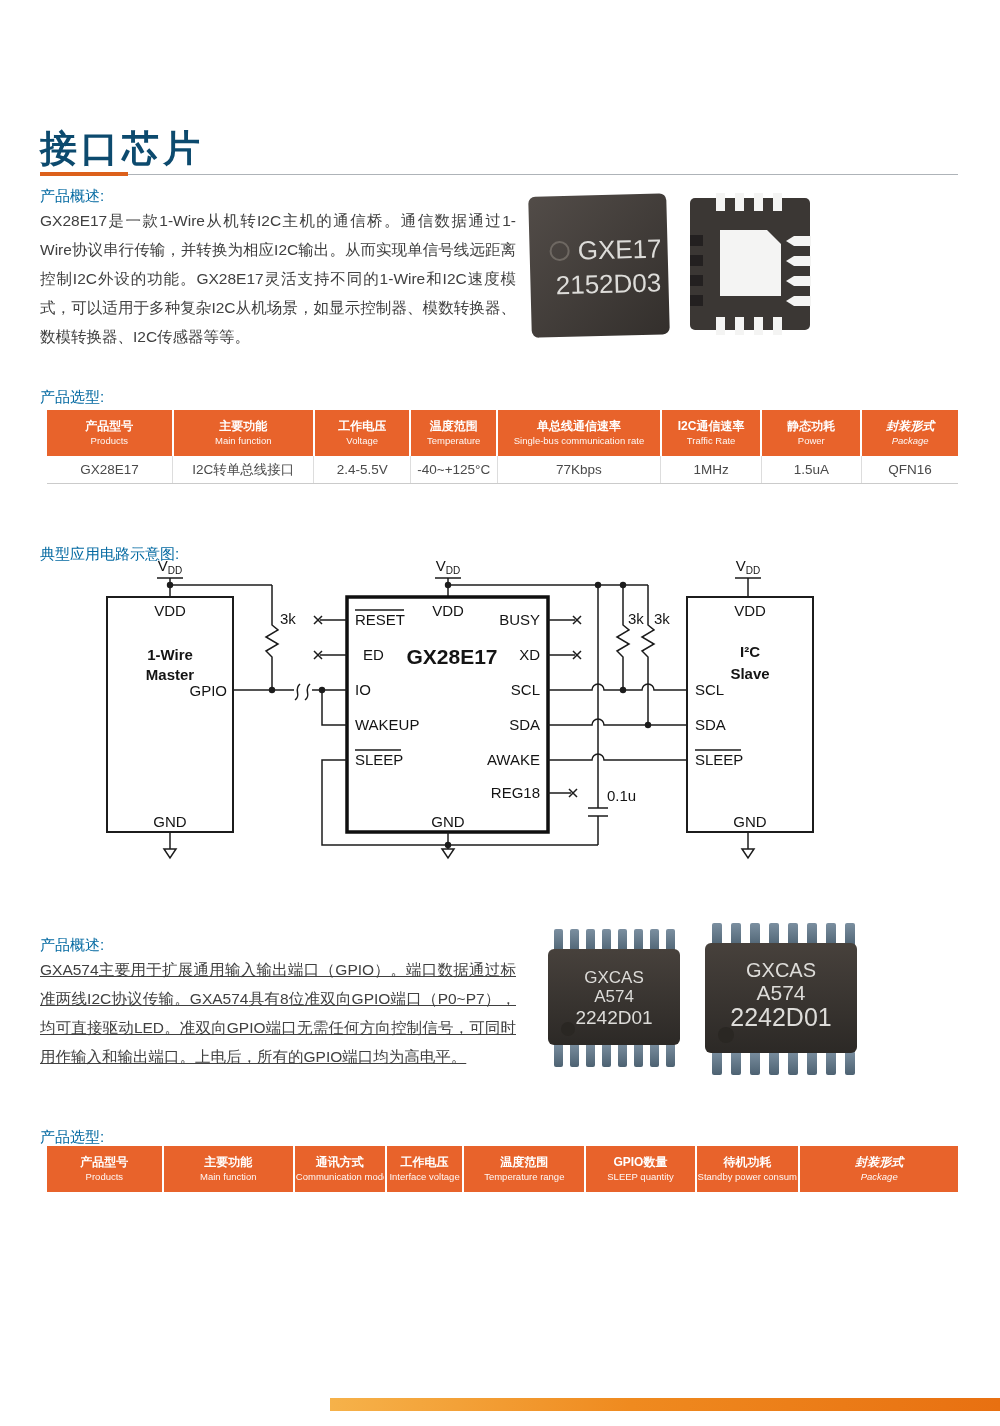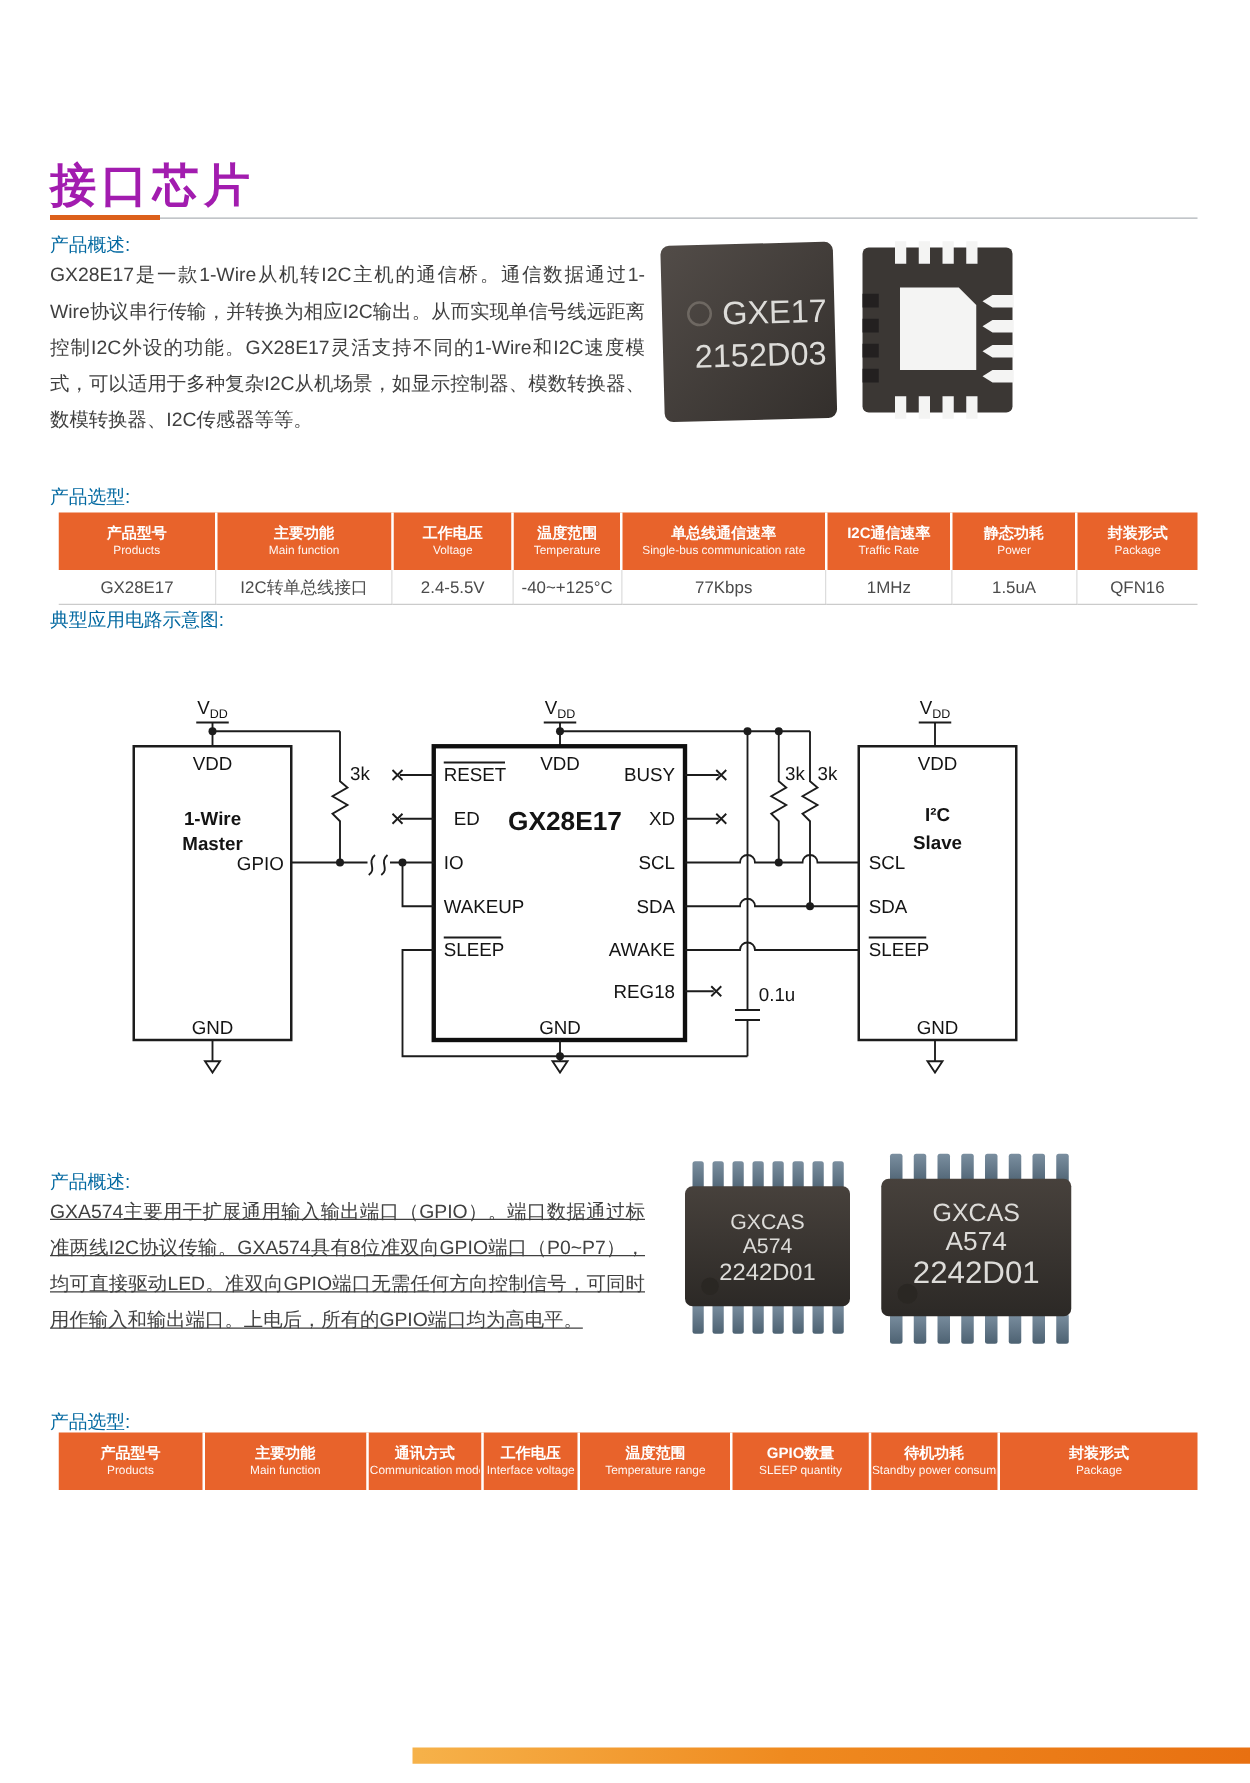--- a/index.html
+++ b/index.html
@@ -3,43 +3,43 @@
 <meta charset="utf-8">
 <style>
   html,body{margin:0;padding:0;}
   body{
     width:1000px;height:1426px;position:relative;background:#ffffff;
     font-family:"Liberation Sans","DejaVu Sans",sans-serif;color:#3d3d3d;
     overflow:hidden;
   }
   .abs{position:absolute;}
   
-  #page-title{left:40px;top:124px;font-size:37px;font-weight:bold;color:#a21caf;letter-spacing:4px;}
+  #page-title{left:40px;top:124px;font-size:37px;font-weight:bold;color:#0c4a6e;letter-spacing:4px;}
   #divider-orange{left:40px;top:172px;width:88px;height:4px;background:#dc601b;}
   #divider-gray{left:128px;top:174px;width:830px;height:1px;background:#aeb3b8;}
   
   .sec-label{font-size:15px;font-weight:normal;color:#0369a1;}
   #ov1-label{left:40px;top:187px;}
   #sel1-label{left:40px;top:388px;}
-  #circ-label{left:40px;top:487px;}
+  #circ-label{left:40px;top:545px;}
   #ov2-label{left:40px;top:936px;}
   #sel2-label{left:40px;top:1128px;}
   
   .ov-text{width:476px;font-size:15.5px;line-height:29px;color:#404040;text-align:justify;}
   #ov1-text{left:40px;top:206px;}
   #ov2-text{left:40px;top:955px;text-decoration:underline;}
   
   .ptable{border-collapse:collapse;width:100%;table-layout:fixed;}
   #table1-wrap{left:47px;top:410px;width:911px;}
   #table2-wrap{left:47px;top:1146px;width:911px;}
   .ptable th{
     background:#e8632b;color:#ffffff;height:42px;padding:2px 1px;
     border-right:2px solid #ffffff;vertical-align:middle;font-weight:normal;
   }
-  .ptable th:last-child{border-right:none;}
+  .ptable th:last-child{border-right:none;font-style:italic;}
   .ptable th .zh{display:block;font-size:12px;font-weight:bold;line-height:1.25;}
   .ptable th .en{display:block;font-size:9.5px;line-height:1.3;margin-top:1px;opacity:.95;
                  white-space:nowrap;overflow:hidden;}
   .ptable td{
     height:27px;text-align:center;font-size:13.5px;color:#4a4a4a;background:#ffffff;
     border-bottom:1px solid #cbcbcb;border-right:1px solid #dddddd;padding:0 2px;
   }
   .ptable td:last-child{border-right:none;}
   .ptable tr.alt td{background:#ebebeb;}
   

